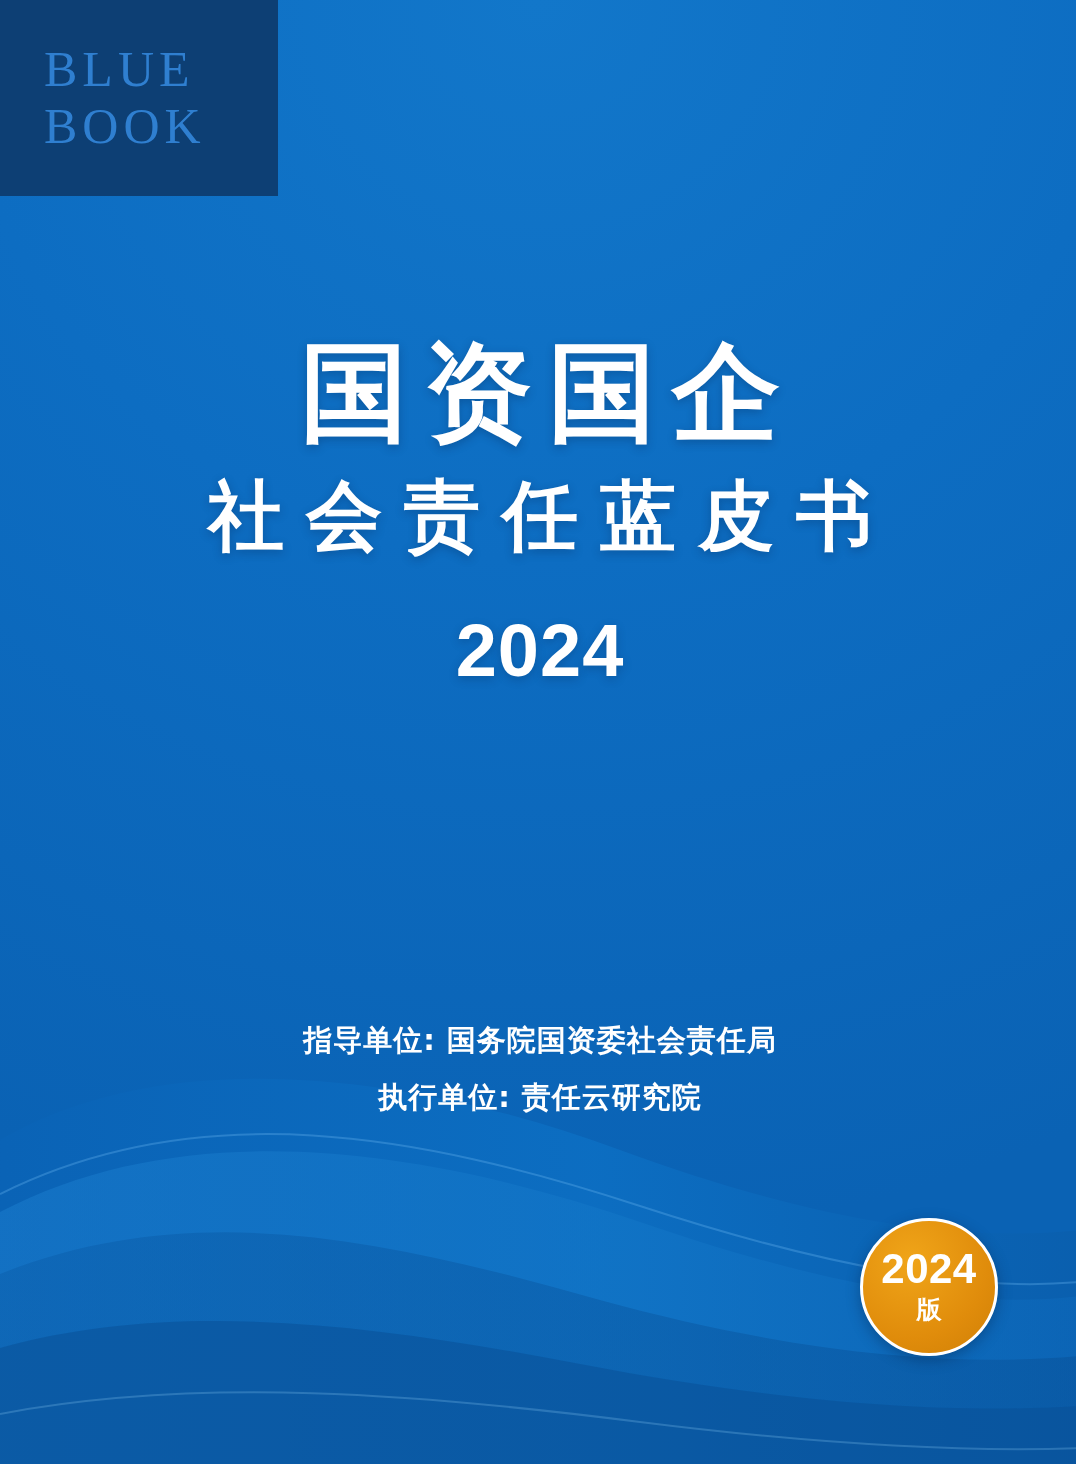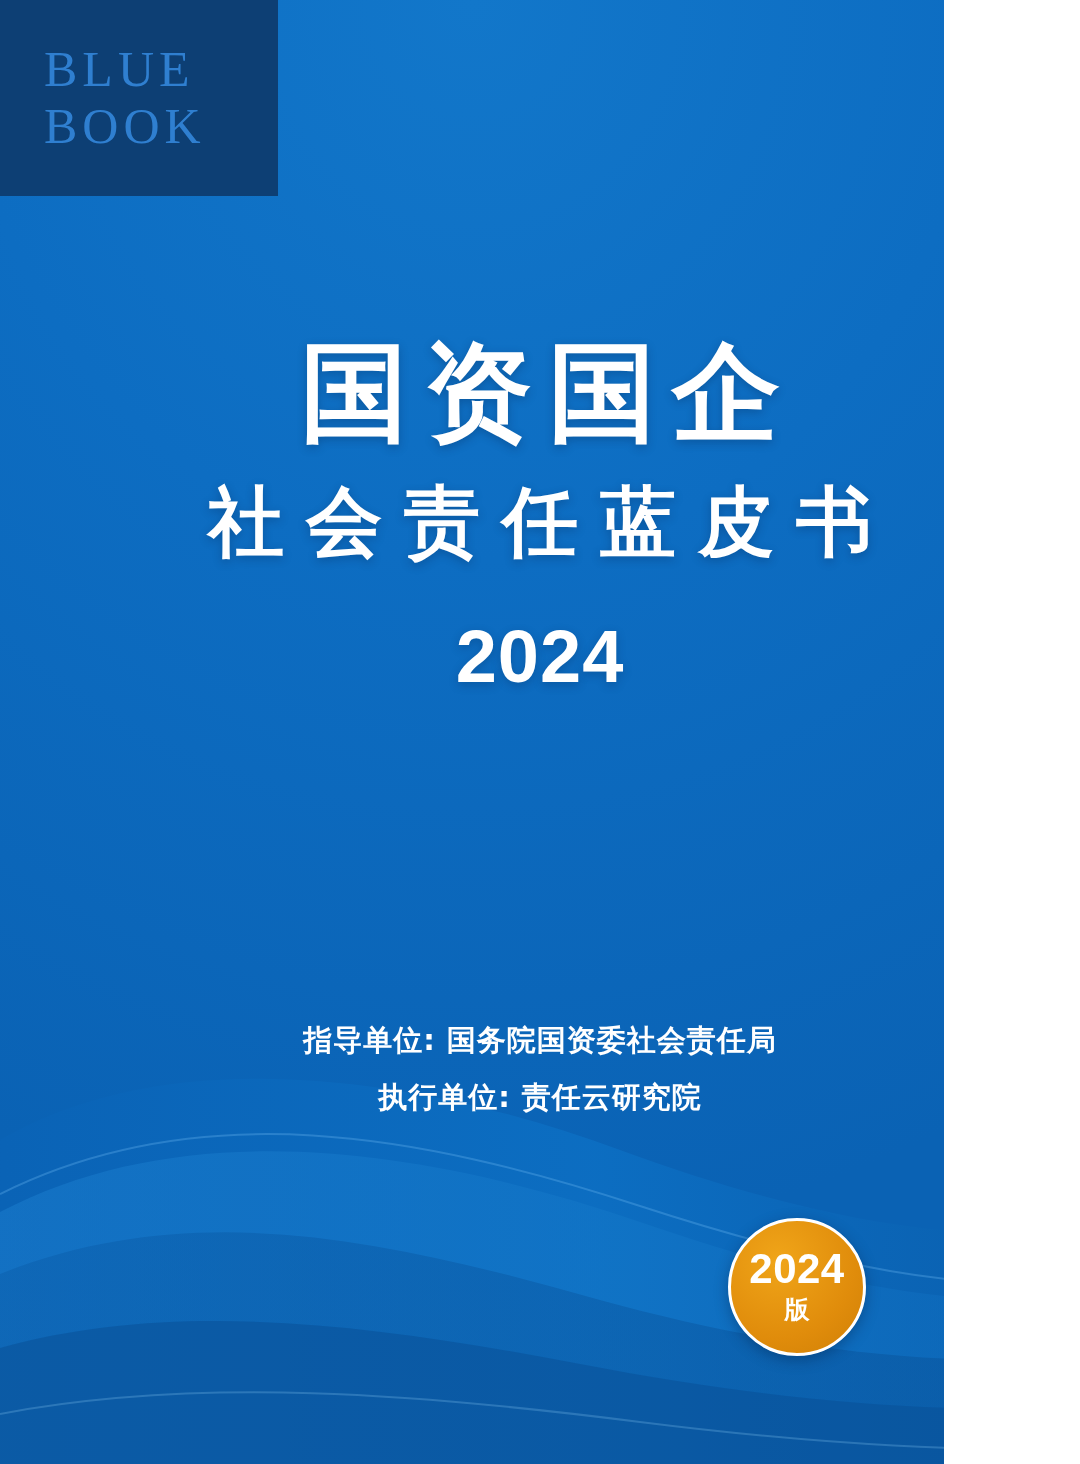--- a/index.html
+++ b/index.html
@@ -5,21 +5,21 @@
   html, body {
     margin: 0;
     padding: 0;
     background: #ffffff;
   }
   body {
     font-family: "Liberation Sans", sans-serif;
   }
   .cover {
     position: relative;
-    width: 944px;
+    width: 1076px;
     height: 1464px;
     overflow: hidden;
     background: #0b6cc0;
     background-image:
       radial-gradient(120% 85% at 50% 0%, #1277ca 0%, #0d6dc2 45%, #0a62b4 100%);
   }
 
   
   .waves {
     position: absolute;
@@ -72,21 +72,21 @@
     text-shadow: 0 3px 10px rgba(0, 30, 70, .28);
   }
   .title-cn-2 {
     color: #ffffff;
     font-family: "DejaVu Sans", "Liberation Sans", sans-serif;
     font-weight: 700;
     font-size: 76px;
     letter-spacing: 22px;
     line-height: 1.35;
     text-indent: 22px;
-    margin-top: 14px;
+    margin-top: 8px;
     text-shadow: 0 3px 10px rgba(0, 30, 70, .28);
   }
   .title-en {
     margin-top: 22px;
     color: #ffffff;
     font-size: 27.5px;
     letter-spacing: .6px;
     line-height: 1.52;
     font-weight: 400;
   }

